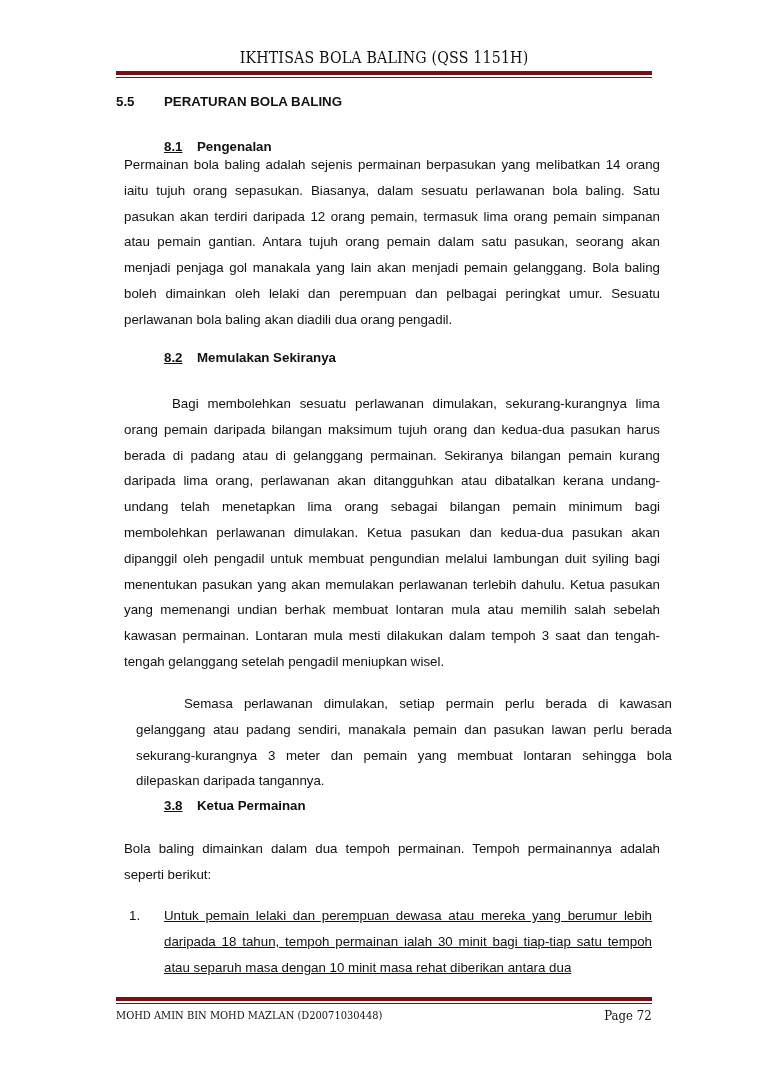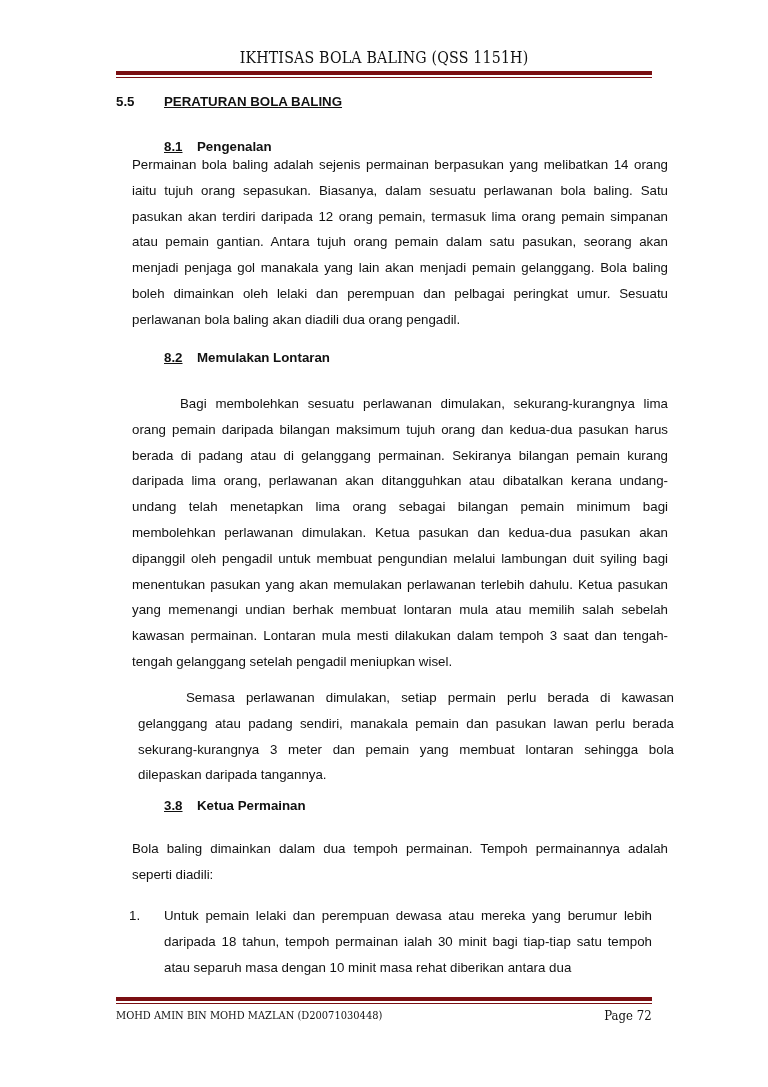--- a/index.html
+++ b/index.html
@@ -10,31 +10,31 @@
       transform: scaleX(0.86);
     }
     .rule-thick { position: absolute; left: 116px; width: 536px; height: 4px; background: #7a0f12; }
     .rule-thin { position: absolute; left: 116px; width: 536px; height: 1px; background: #7a0f12; }
     .content {
       position: absolute; left: 116px; width: 536px;
       font-family: "Liberation Sans", sans-serif; font-size: 13.3px; color: #111;
     }
     .h1 { position: absolute; left: 0; top: 94px; font-weight: bold; font-size: 13.3px; }
     .h1 .num { position: absolute; left: 0; }
-    .h1 .txt { position: absolute; left: 48px; white-space: nowrap; text-decoration: underline; }
+    .h1 .txt { position: absolute; left: 48px; white-space: nowrap; }
     .h2 { position: absolute; left: 48px; font-weight: bold; }
     .h2 .num { position: absolute; left: 0; text-decoration: underline; }
     .h2 .txt { position: absolute; left: 33px; white-space: nowrap; }
     .para {
-      position: absolute; left: 16px; width: 536px; line-height: 25.8px; text-align: justify;
+      position: absolute; left: 8px; width: 536px; line-height: 25.8px; text-align: justify;
     }
     .indent { text-indent: 48px; }
     .list { position: absolute; left: 0; width: 536px; line-height: 25.8px; }
     .list .marker { position: absolute; left: 13px; }
-    .list .item-text { position: absolute; left: 48px; width: 488px; text-align: justify; }
+    .list .item-text { position: absolute; left: 48px; width: 488px; text-align: justify; text-decoration: underline; }
     .footer-left, .footer-right {
       position: absolute; top: 1008px; font-family: "DejaVu Serif", serif; color: #111;
     }
     .footer-left { left: 116px; font-size: 11.5px; transform: scaleX(0.86); transform-origin: left center; }
     .footer-right { right: 116px; font-size: 13px; transform: scaleX(0.9); transform-origin: right center; }
   </style>
 </head>
 <body>
 
 <div>
@@ -50,30 +50,30 @@
   </div>
 
   <div class="h2" style="top:139px;">
     <span class="num">8.1</span>
     <span class="txt">Pengenalan</span>
   </div>
   <p class="para" style="top:152px; margin:0;">Permainan bola baling adalah sejenis permainan berpasukan yang melibatkan 14 orang iaitu tujuh orang sepasukan. Biasanya, dalam sesuatu perlawanan bola baling. Satu pasukan akan terdiri daripada 12 orang pemain, termasuk lima orang pemain simpanan atau pemain gantian. Antara tujuh orang pemain dalam satu pasukan, seorang akan menjadi penjaga gol manakala yang lain akan menjadi pemain gelanggang. Bola baling boleh dimainkan oleh lelaki dan perempuan dan pelbagai peringkat umur. Sesuatu perlawanan bola baling akan diadili dua orang pengadil.</p>
 
   <div class="h2" style="top:350px;">
     <span class="num">8.2</span>
-    <span class="txt">Memulakan Lontaran</span>
+    <span class="txt">Memulakan Sekiranya</span>
   </div>
   <p class="para indent" style="top:391px; margin:0;">Bagi membolehkan sesuatu perlawanan dimulakan, sekurang-kurangnya lima orang pemain daripada bilangan maksimum tujuh orang dan kedua-dua pasukan harus berada di padang atau di gelanggang permainan. Sekiranya bilangan pemain kurang daripada lima orang, perlawanan akan ditangguhkan atau dibatalkan kerana undang-undang telah menetapkan lima orang sebagai bilangan pemain minimum bagi membolehkan perlawanan dimulakan. Ketua pasukan dan kedua-dua pasukan akan dipanggil oleh pengadil untuk membuat pengundian melalui lambungan duit syiling bagi menentukan pasukan yang akan memulakan perlawanan terlebih dahulu. Ketua pasukan yang memenangi undian berhak membuat lontaran mula atau memilih salah sebelah kawasan permainan. Lontaran mula mesti dilakukan dalam tempoh 3 saat dan tengah-tengah gelanggang setelah pengadil meniupkan wisel.</p>
-  <p class="para indent" style="top:679px; margin:6px;">Semasa perlawanan dimulakan, setiap permain perlu berada di kawasan gelanggang atau padang sendiri, manakala pemain dan pasukan lawan perlu berada sekurang-kurangnya 3 meter dan pemain yang membuat lontaran sehingga bola dilepaskan daripada tangannya.</p>
+  <p class="para indent" style="top:679px; margin:12px;">Semasa perlawanan dimulakan, setiap permain perlu berada di kawasan gelanggang atau padang sendiri, manakala pemain dan pasukan lawan perlu berada sekurang-kurangnya 3 meter dan pemain yang membuat lontaran sehingga bola dilepaskan daripada tangannya.</p>
 
   <div class="h2" style="top:798px;">
     <span class="num">3.8</span>
     <span class="txt">Ketua Permainan</span>
   </div>
-  <p class="para" style="top:836px; margin:0;">Bola baling dimainkan dalam dua tempoh permainan. Tempoh permainannya adalah seperti diadili:</p>
+  <p class="para" style="top:836px; margin:0;">Bola baling dimainkan dalam dua tempoh permainan. Tempoh permainannya adalah seperti berikut:</p>
 
   <div class="list" style="top:903px;">
     <div>
       <span class="marker">1.</span>
       <span class="item-text">Untuk pemain lelaki dan perempuan dewasa atau mereka yang berumur lebih daripada 18 tahun, tempoh permainan ialah 30 minit bagi tiap-tiap satu tempoh atau separuh masa dengan 10 minit masa rehat diberikan antara dua</span>
     </div>
   </div>
 </div>
 
 <div>

